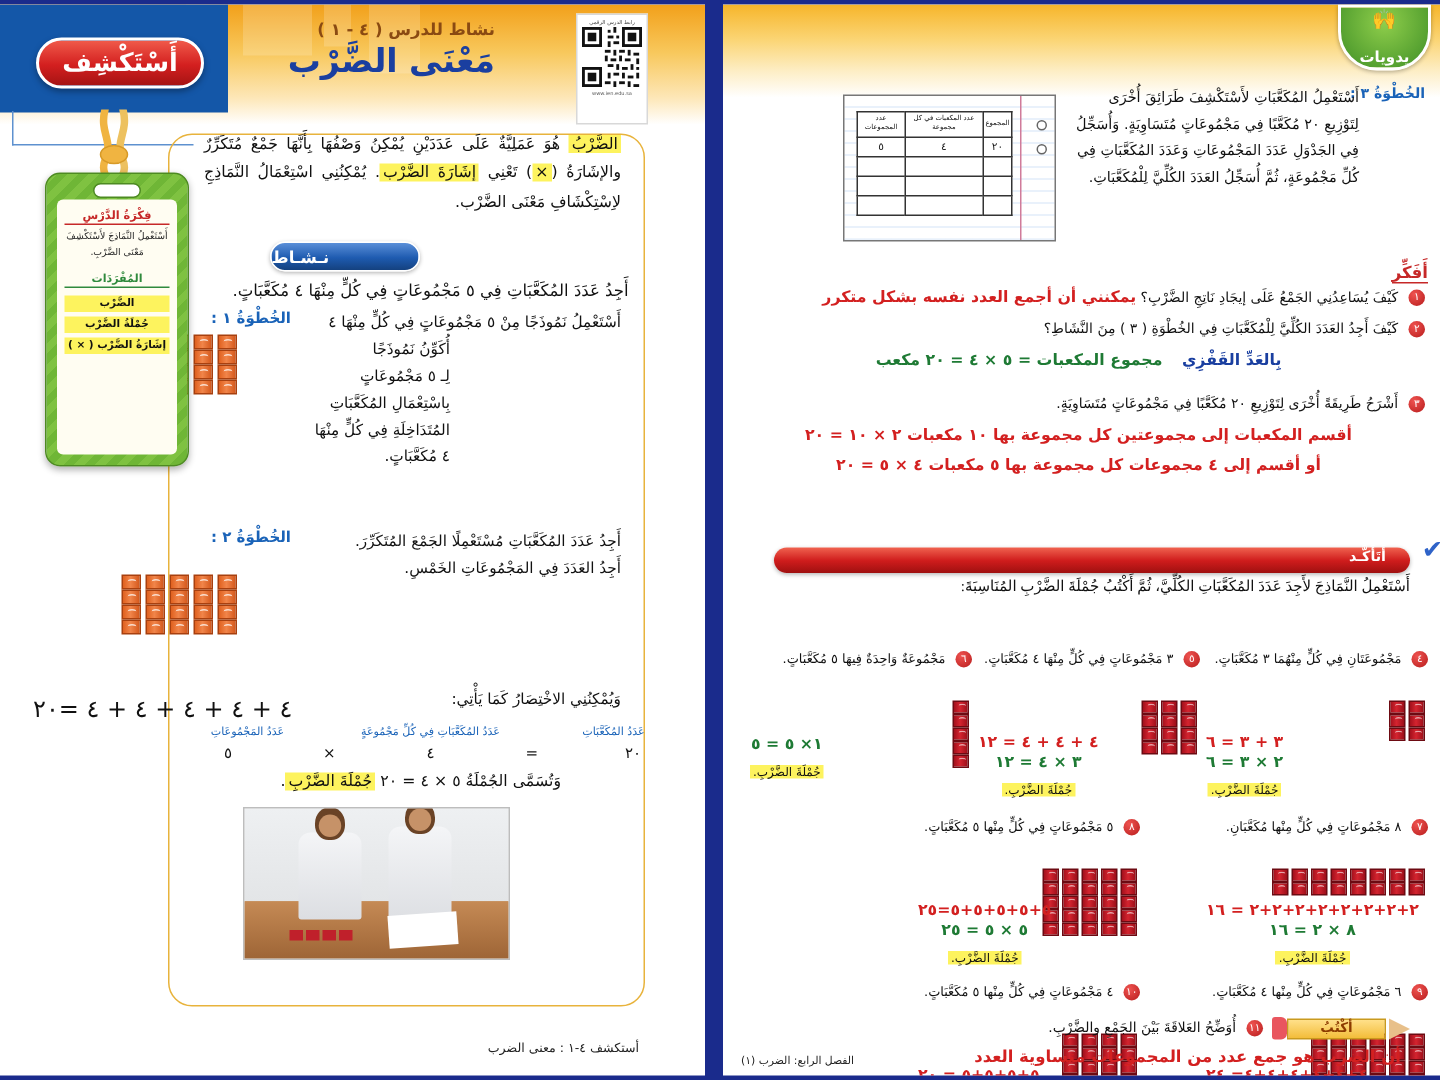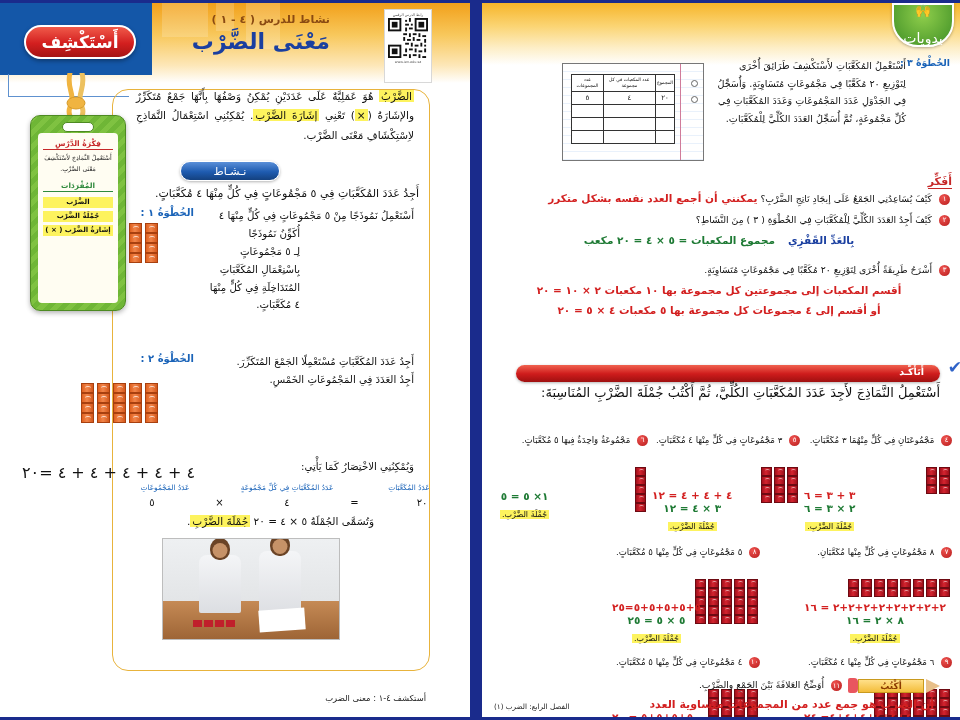--- a/index.html
+++ b/index.html
@@ -45,22 +45,22 @@
   
   .l-body { position:absolute; top:80px; right:0; width:470px; height:634px; }
 
   .intro { position:absolute; top:4px; right:56px; width:278px;
     font-size:10.5px; line-height:1.85; color:#111; text-align:justify; }
   .hl { background:#fdf35e; padding:0 2px; }
 
   .pill-activity { position:absolute; top:78px; right:190px; width:100px; height:20px;
     border-radius:10px; background:linear-gradient(180deg,#5a8fd8 0%,#1e5bb0 55%,#14417f 100%);
     border:1.5px solid #fff; box-shadow:0 1px 3px rgba(0,0,0,.3);
-    color:#fff; font-size:11px; font-weight:normal; letter-spacing:3px;
-    display:flex; align-items:center; justify-content:center; }
+    color:#fff; font-size:11px; font-weight:bold; letter-spacing:3px;
+    display:flex; align-items:center; justify-content:flex-end; }
 
   .act-q { position:absolute; top:104px; right:51px; width:278px;
     font-size:11px; color:#111; text-align:right; }
 
   .step-lbl { color:#1a63b8; font-weight:bold; font-size:10px; }
   .step1 { position:absolute; top:124px; right:276px; }
   .step2 { position:absolute; top:270px; right:276px; }
 
   .step1-txt { position:absolute; top:124px; right:56px; width:215px;
     font-size:10.2px; line-height:1.75; color:#111; text-align:right; }
@@ -138,21 +138,21 @@
 
   
   .hdr-r { position:absolute; top:0; left:0; width:478px; height:62px;
     background:linear-gradient(180deg,#f6b52a 0%,#fbd575 38%,#fdeec6 72%,#ffffff 100%); }
   .badge-hands { position:absolute; top:0; right:6px; width:62px; height:44px;
     border-bottom-left-radius:26px; border-bottom-right-radius:26px;
     background:radial-gradient(circle at 50% 25%,#8fce4b,#3f8f26);
     border:2px solid #fff; box-shadow:0 1px 3px rgba(0,0,0,.3);
     display:flex; flex-direction:column; align-items:center; justify-content:center; }
   .badge-hands .hands { font-size:13px; line-height:1; }
-  .badge-hands .blbl { color:#fff; font-size:14px; font-weight:normal; margin-top:13px; }
+  .badge-hands .blbl { color:#fff; font-size:10px; font-weight:bold; margin-top:13px; }
 
   .r-body { position:absolute; top:46px; left:0; width:478px; height:668px; }
 
   .step3-lbl { position:absolute; top:8px; right:10px; font-size:9.4px;
     color:#1a63b8; font-weight:bold; }
   .step3-txt { position:absolute; top:8px; right:54px; width:192px;
     font-size:9.6px; line-height:1.85; color:#111; text-align:right; }
 
   .notepad { position:absolute; top:14px; right:256px; width:142px; height:98px;
     background:repeating-linear-gradient(180deg,#fff 0 7px,#e9f1fb 7px 8px);
@@ -187,21 +187,21 @@
   .ans-blue { color:#1a3fa0; font-weight:bold; font-size:10.5px; }
 
   .bar-confirm { position:absolute; top:316px; right:20px; width:424px; height:17px;
     border-radius:9px; background:linear-gradient(180deg,#f0624f 0%,#cf1c1c 52%,#9f1010 100%);
     box-shadow:0 1px 3px rgba(0,0,0,.3); }
   .bar-confirm span { position:absolute; right:16px; top:1px; color:#fff;
     font-size:9.5px; font-weight:bold; letter-spacing:2px; }
   .check-mk { position:absolute; top:308px; right:-2px; font-size:17px; color:#2f63c8; }
 
   .confirm-txt { position:absolute; top:336px; right:20px; width:420px;
-    font-size:13px; color:#111; text-align:right; }
+    font-size:10px; color:#111; text-align:right;font-family:Liberation Serif, serif; }
 
   
   .ex { position:absolute; width:150px; }
   .ex-head { font-size:8.6px; color:#111; line-height:1.55; text-align:right;
     min-height:30px;margin-top:29px; }
   .ex-body { position:relative; margin-top:3px; height:92px; }
   .ex-stacks { position:absolute; top:0; right:2px; display:flex; gap:2px; align-items:flex-end; }
   .ex-eqs { position:absolute; top:22px; right:auto; left:2px; text-align:center; }
   .eq-red { color:#d32020; font-weight:bold; font-size:10.5px; white-space:nowrap; }
   .eq-green { color:#1e7a34; font-weight:bold; font-size:10.5px; white-space:nowrap; margin-top:1px; }

